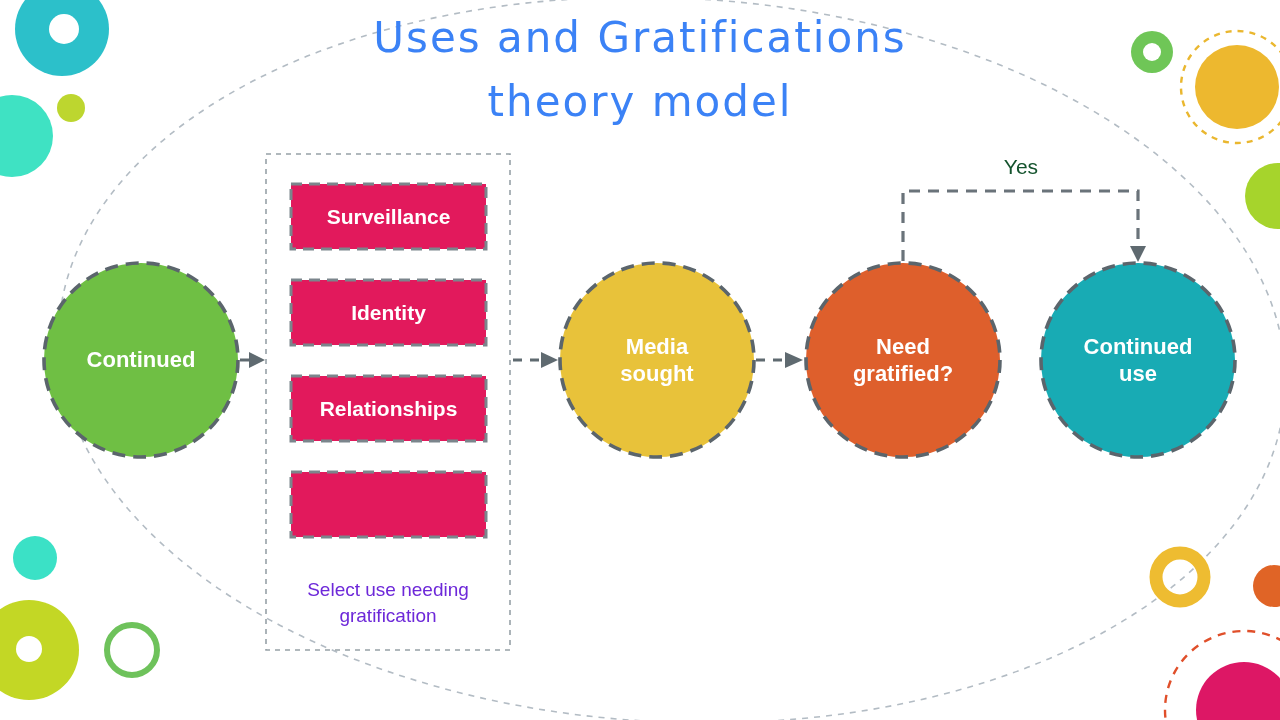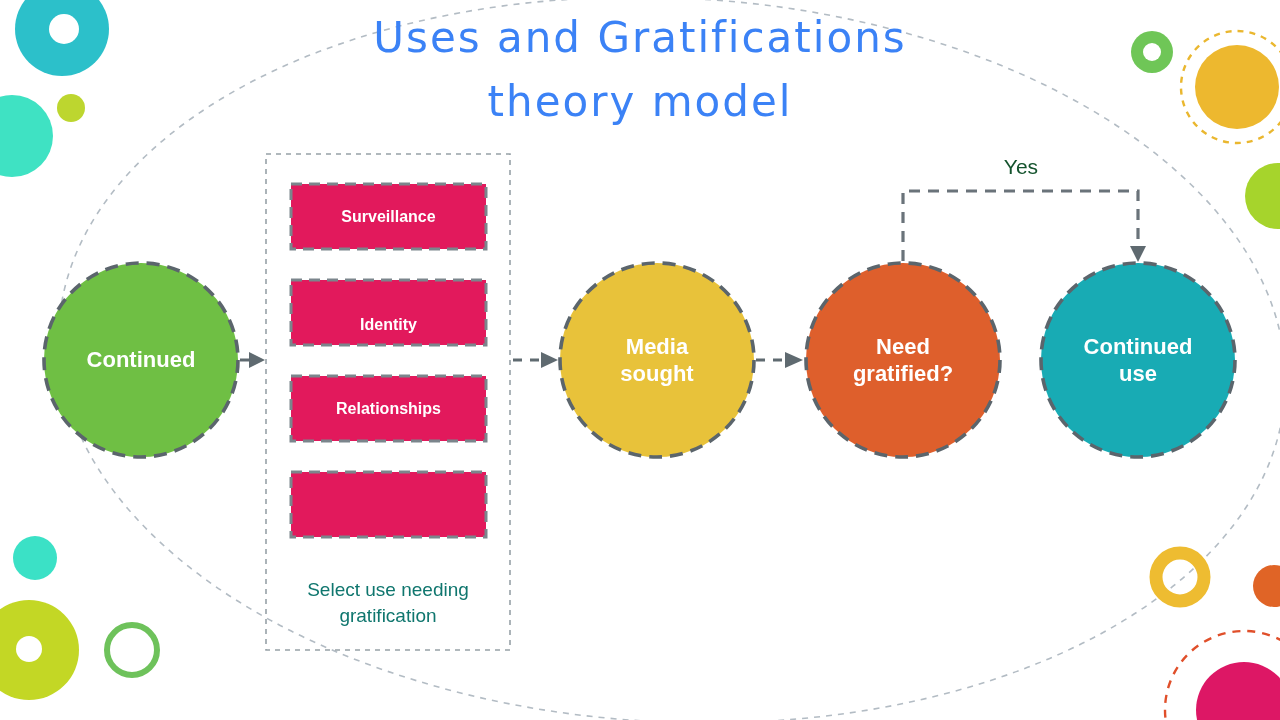--- a/index.html
+++ b/index.html
@@ -13,25 +13,25 @@
     color:#3b82f6;font-size:42px;line-height:64px;letter-spacing:2px;
     font-family:"DejaVu Sans", sans-serif;font-weight:400;
   }
   .node-label{
     position:absolute;display:flex;align-items:center;justify-content:center;
     color:#ffffff;font-weight:bold;font-size:22px;text-align:center;line-height:1.25;
   }
   .node-label span{display:inline-block;max-width:132px;}
   .opt-label{
     position:absolute;display:flex;align-items:center;justify-content:center;
-    color:#ffffff;font-weight:bold;font-size:16px;text-align:left;
+    color:#ffffff;font-weight:bold;font-size:21px;text-align:left;
   }
   .caption{
     position:absolute;left:276px;top:577px;width:224px;text-align:center;
-    color:#0f766e;font-size:19px;line-height:1.35;
+    color:#6d28d9;font-size:19px;line-height:1.35;
   }
   .yes-label{
     position:absolute;left:991px;top:155px;width:60px;text-align:center;
     color:#14532d;font-size:21px;
   }
 </style>
 </head>
 <body>
 
 <div class="canvas">
@@ -100,21 +100,21 @@
   <div class="node-label" style="left:1041px;top:263px;width:194px;height:194px;">
     <span>Continued use</span>
   </div>
   <div class="node-label" style="left:806px;top:263px;width:194px;height:194px;">
     <span>Need gratified?</span>
   </div>
 
   <div class="opt-label" style="left:291px;top:184px;width:195px;height:65px;">
     <span>Surveillance</span>
   </div>
-  <div class="opt-label" style="left:291px;top:292px;width:195px;height:65px;">
+  <div class="opt-label" style="left:291px;top:280px;width:195px;height:65px;">
     <span>Identity</span>
   </div>
   <div class="opt-label" style="left:291px;top:376px;width:195px;height:65px;">
     <span>Relationships</span>
   </div>
 
   <div class="caption">Select use needing gratification</div>
 
   <div class="yes-label">Yes</div>
 

